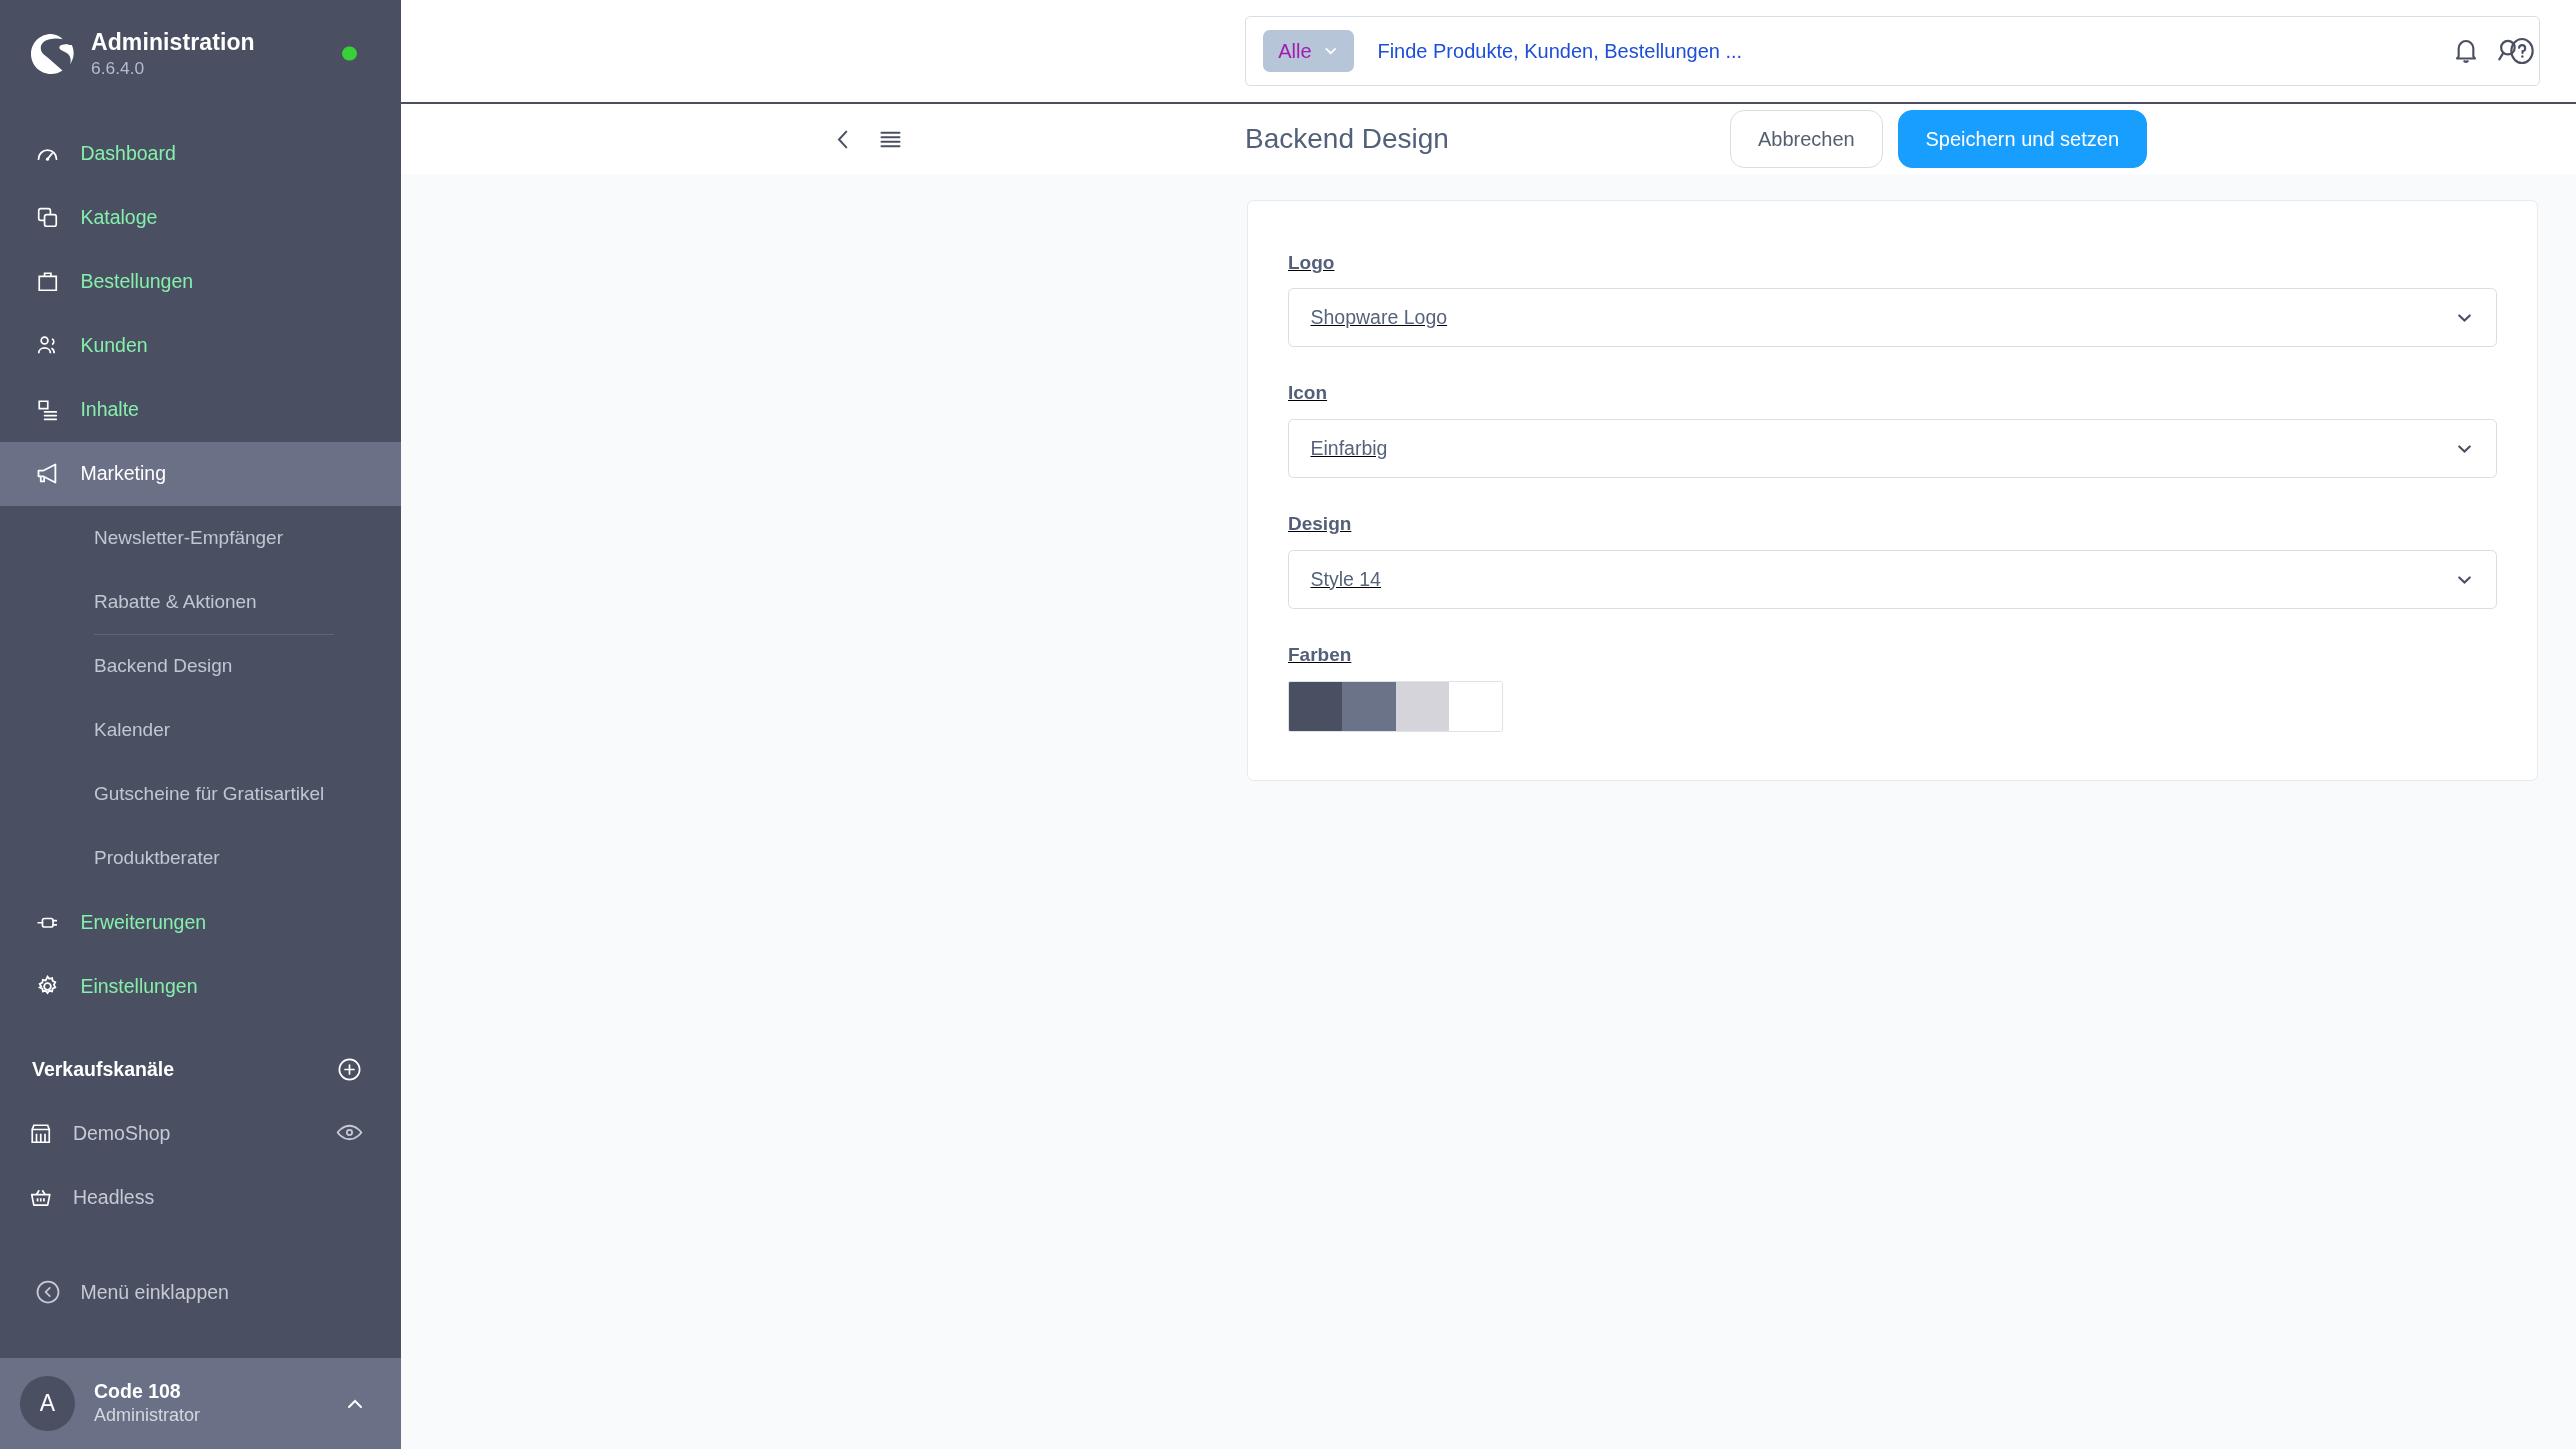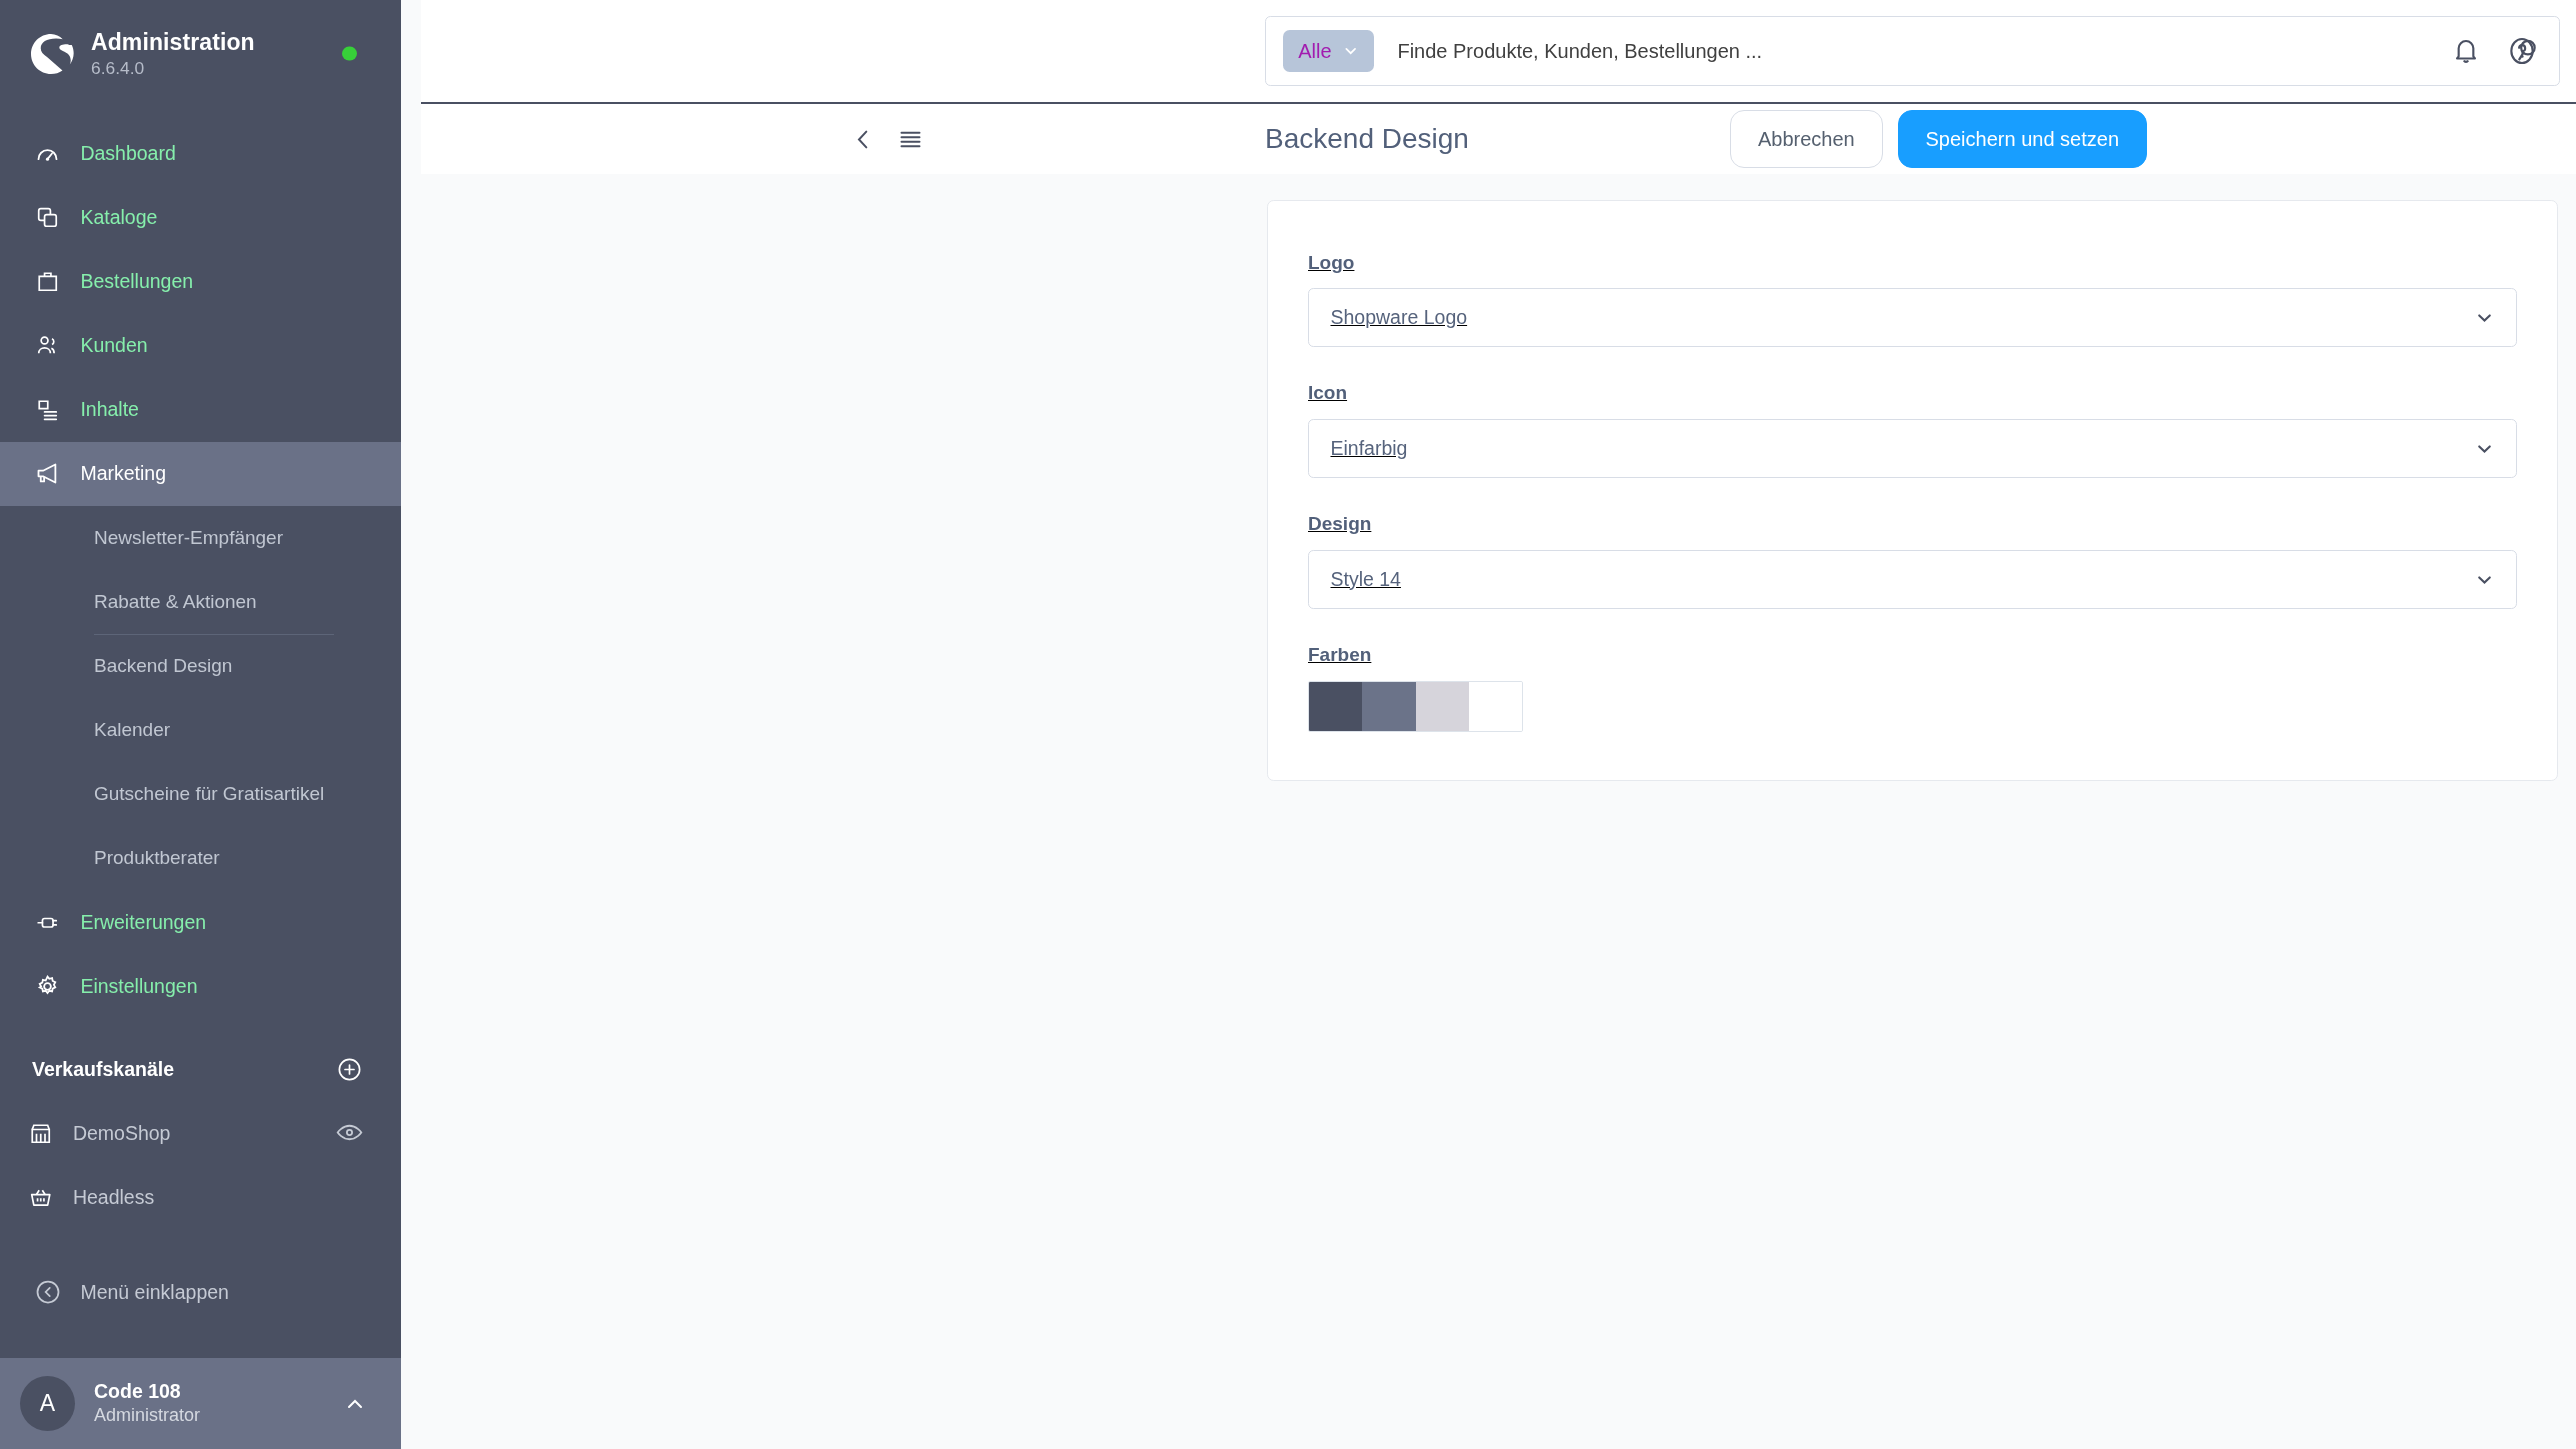--- a/index.html
+++ b/index.html
@@ -2,21 +2,21 @@
 <html style="font-size:10.7px"><head>
 <meta charset="utf-8">
 <style>
   * { box-sizing: border-box; margin: 0; padding: 0; }
   html, body {
     width: 2576px; height: 1449px;
     font-family: "Liberation Sans", sans-serif;
     background: #f9fafb;
     overflow: hidden;
   }
-  .app { display: flex; width: 2576px; height: 1449px; gap: 20px; }
+  .app { display: flex; width: 2576px; height: 1449px; }
 
   
   .sidebar {
     width: 401px; flex: 0 0 401px;
     background: #4a5062;
     display: flex; flex-direction: column;
     position: relative;
   }
   .sb-head {
     height: 107px; display: flex; align-items: center;
@@ -96,21 +96,21 @@
     width: 1295px; height: 70px;
     border: 1.3px solid #d8dde6; border-radius: 5.4px; background: #fff;
     display: flex; align-items: center; padding: 0 14.8px 0 17.4px;
   }
   .scope-badge {
     background: #b7c5d9; border-radius: 6.7px; height: 42px;
     display: flex; align-items: center; gap: 10.7px; padding: 0 14.8px;
     color: #a21caf; font-size: 20px; cursor: pointer;
   }
   .scope-badge .cv { width: 17.4px; height: 17.4px; }
-  .search-ph { flex: 1 1 auto; margin-left: 23px; color: #404040; font-size: 20px; }
+  .search-ph { flex: 1 1 auto; margin-left: 23px; color: #1d4ed8; font-size: 20px; }
   .search-ico { width: 29.5px; height: 29.5px; flex: 0 0 29.5px; cursor: pointer; }
   .top-actions {
     position: absolute; right: 38px; top: 50%; transform: translateY(-50%);
     display: flex; align-items: center; gap: 24px;
   }
   .top-actions .ic { width: 32px; height: 32px; cursor: pointer; }
 
   .pagehead {
     height: 72px; flex: 0 0 72px; background: #fff;
     border-top: 2px solid #4a5062;

